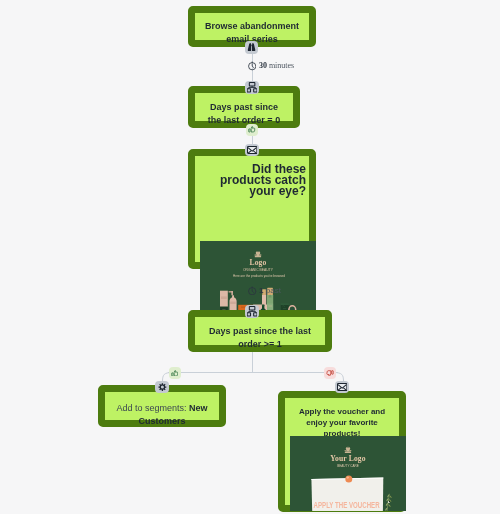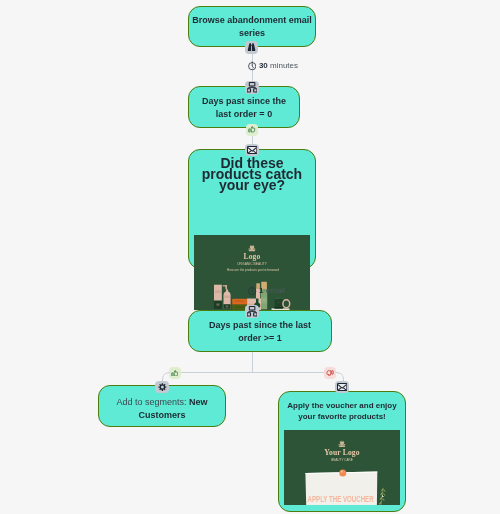--- a/index.html
+++ b/index.html
@@ -1,20 +1,20 @@
 <!DOCTYPE html>
 <html><head>
 <meta charset="utf-8">
 <style>
   html,body{margin:0;padding:0;}
   body{width:500px;height:514px;background:#f6f6f7;font-family:"Liberation Sans",sans-serif;overflow:hidden;position:relative;}
   .canvas{position:absolute;left:0;top:0;width:500px;height:514px;}
   .edges{position:absolute;left:0;top:0;width:500px;height:514px;}
 
-  .card{position:absolute;background:#5eead4;border:1px solid #4d7c0f;border-radius:12px;box-sizing:border-box;}
+  .card{position:absolute;background:#bef264;border:7px solid #4d7c0f;border-radius:5px;box-sizing:border-box;}
   .card-title{font-size:9px;font-weight:bold;color:#1f2933;text-align:center;line-height:13px;}
   .card-title .lite{font-weight:normal;color:#3d4852;}
 
   .badge{position:absolute;border-radius:4px;display:flex;align-items:center;justify-content:center;box-sizing:border-box;}
   .badge.neutral{background:#c3c9d1;}
   .badge.yes{background:#dfeece;}
   .badge.no{background:#f7dcdc;}
   .badge svg{display:block;}
 
   .delay{position:absolute;display:flex;align-items:center;}
@@ -43,21 +43,21 @@
   <div class="card" style="left:188px;top:6px;width:128px;height:41px;">
     <div class="card-title" style="padding-top:7px;">Browse abandonment email series</div>
   </div>
   <div class="badge neutral" style="left:244.5px;top:40.5px;width:13.5px;height:13px;align-items:center;">
     <svg width="9.2" height="8.8" viewBox="0 0 20 19">
       <path fill="#1d2530" d="M6.6 0.6h2.1v3.3h2.6V0.6h2.1c.7 0 1.3.5 1.5 1.2l3.1 12.6c.6 2.4-1.2 4.6-3.6 4.6-2.1 0-3.8-1.7-3.8-3.8V6.3H9.2v8.9c0 2.1-1.7 3.8-3.8 3.8-2.4 0-4.2-2.2-3.6-4.6L4.9 1.8c.2-.7.8-1.2 1.5-1.2z"></path>
       <path fill="#c3c9d1" d="M9.2 4.8h1.7v1.2H9.2zM9.4 7.4h1.3v8.6H9.4z"></path>
     </svg>
   </div>
 
-  <div class="delay" style="left:248px;top:61.3px;">
+  <div class="delay" style="left:248px;top:61.3px;font-family:Liberation Serif, serif;">
     <svg width="8.4" height="9.4" viewBox="0 0 15 16.8">
       <circle cx="7.5" cy="9.3" r="6.5" fill="none" stroke="#2c3540" stroke-width="1.5"></circle>
       <path d="M7.5 5.2v4.1l2.5 2.2" fill="none" stroke="#2c3540" stroke-width="1.4" stroke-linecap="round" stroke-linejoin="round"></path>
       <path d="M7.5 1.6v1.2" stroke="#2c3540" stroke-width="1.4" stroke-linecap="round"></path>
     </svg>
     <span class="lbl"><b>30</b> <span>minutes</span></span>
   </div>
 
   <div class="card" style="left:188px;top:86px;width:112px;height:42px;">
     <div class="card-title" style="padding:8px 10px 0;">Days past since the last order = 0</div>
@@ -73,21 +73,21 @@
   </div>
 
   <div class="badge yes" style="left:246.1px;top:123.9px;width:12px;height:11.8px;">
     <svg width="7.8" height="6.8" viewBox="0 0 18 16">
       <path fill="none" stroke="#2a6e3c" stroke-width="1.7" stroke-linejoin="round" d="M7.1 6.3 8.6 1.9c.3-.8 1.2-1 1.8-.5.4.3.5.8.4 1.3l-.6 2.6 3.4-.5c1.2-.2 2.3.8 2.2 2l-.5 4.8c-.1 1.1-1 2-2.1 2.1l-5.3.7z"></path>
       <rect x="1.5" y="6.8" width="3.3" height="7.3" rx="0.7" fill="none" stroke="#2a6e3c" stroke-width="1.7"></rect>
     </svg>
   </div>
 
   <div class="card" style="left:188px;top:149px;width:128px;height:120px;">
-    <div class="card-title" style="padding:8px 3px 0;font-size:14px;line-height:11px;">Did these products catch your eye?</div>
+    <div class="card-title" style="padding:8px 3px 0;font-size:12px;line-height:11px;text-align:right;">Did these products catch your eye?</div>
     <div style="position:absolute;left:5px;top:38px;width:116px;height:75px;background:#2d5436;overflow:hidden;margin-top:47px;">
       <svg width="116" height="75" viewBox="0 0 116 75">
         <rect width="116" height="75" fill="#2d5436"></rect>
         <g fill="#c8b393">
           <path d="M55.8 12c0-.8.5-1.4 1.1-1.4.4 0 .8.3.9.7v-1.4h.4v1.4c.2-.4.5-.7.9-.7.6 0 1.1.6 1.1 1.4 0 .5-.2.9-.5 1.2v1.8h-3.4v-1.8c-.3-.3-.5-.7-.5-1.2z"></path>
           <rect x="54.8" y="14.8" width="6.3" height="1.5" rx="0.3"></rect>
           <circle cx="55.2" cy="14" r="0.7"></circle>
           <circle cx="60.7" cy="14" r="0.7"></circle>
         </g>
         <text x="58" y="24.3" text-anchor="middle" fill="#e3c3a4" font-family="'Liberation Serif',serif" font-size="7.6" font-weight="bold" letter-spacing="0.1">Logo</text>
@@ -138,21 +138,21 @@
       <path d="M1.6 13.2 7.5 8.3l1.3 1.1-5.9 4.9zM18.4 13.2 12.5 8.3l-1.3 1.1 5.9 4.9z" fill="#1d2530"></path>
     </svg>
   </div>
 
   <div class="delay" style="left:248.2px;top:285.5px;">
     <svg width="8.4" height="9.4" viewBox="0 0 15 16.8">
       <circle cx="7.5" cy="9.3" r="6.5" fill="none" stroke="#2c3540" stroke-width="1.5"></circle>
       <path d="M7.5 5.2v4.1l2.5 2.2" fill="none" stroke="#2c3540" stroke-width="1.4" stroke-linecap="round" stroke-linejoin="round"></path>
       <path d="M7.5 1.6v1.2" stroke="#2c3540" stroke-width="1.4" stroke-linecap="round"></path>
     </svg>
-    <span class="lbl"><b>1</b> <span>email</span></span>
+    <span class="lbl"><b>1</b> <span>past</span></span>
   </div>
 
   <div class="card" style="left:188px;top:310px;width:144px;height:42px;">
     <div class="card-title" style="padding:8px 10px 0;">Days past since the last order &gt;= 1</div>
   </div>
   <div class="badge neutral" style="left:245px;top:305px;width:13.5px;height:12.5px;">
     <svg width="10.2" height="10.6" viewBox="0 0 20 20.8">
       <rect x="4.6" y="1.1" width="10.8" height="6.8" rx="0.8" fill="none" stroke="#1d2530" stroke-width="2.1"></rect>
       <path d="M10 7.9v2.8" fill="none" stroke="#1d2530" stroke-width="1.7"></path>
       <path d="M3.4 13.1v-2.4h13.2v2.4" fill="none" stroke="#1d2530" stroke-width="1.7"></path>

